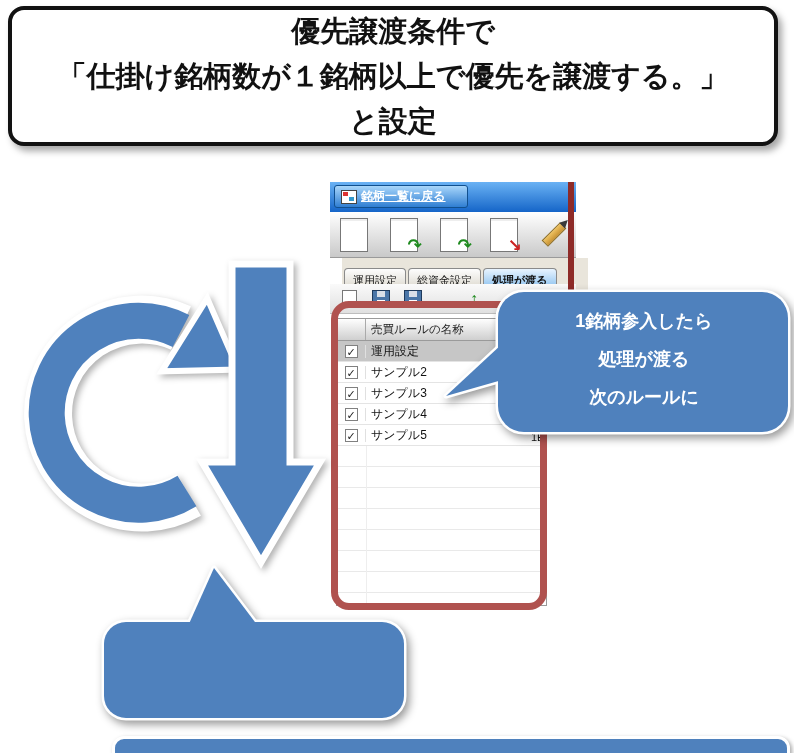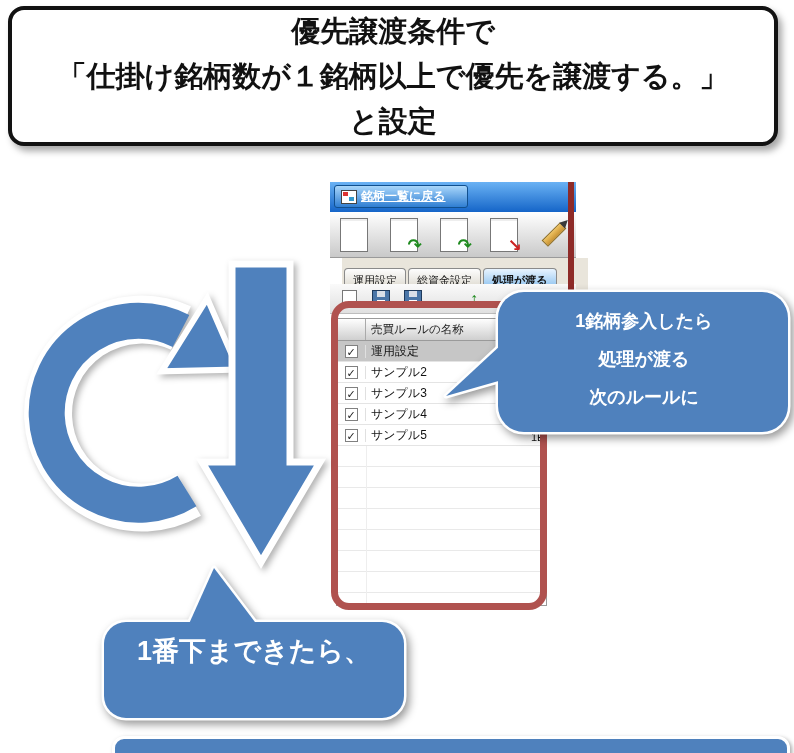--- a/index.html
+++ b/index.html
@@ -222,16 +222,15 @@
 
 <svg class="bubble-svg bottom-bubble-svg" viewBox="0 0 318 168">
   <g stroke="#ffffff" stroke-width="5" fill="#4f81bd" stroke-linejoin="round">
     <rect x="8" y="64" width="300" height="96" rx="22"></rect>
     <polygon points="92,68 118,10 162,68"></polygon>
   </g>
   <rect x="8" y="64" width="300" height="96" rx="22" fill="#4f81bd"></rect>
   <polygon points="92,68 118,10 162,68" fill="#4f81bd"></polygon>
 </svg>
 <div class="bubble-text bottom-bubble-text">
-  <div>1番下まできたら、</div>
 </div>
 
 <div class="bottom-bar"></div>
 
 </body></html>

